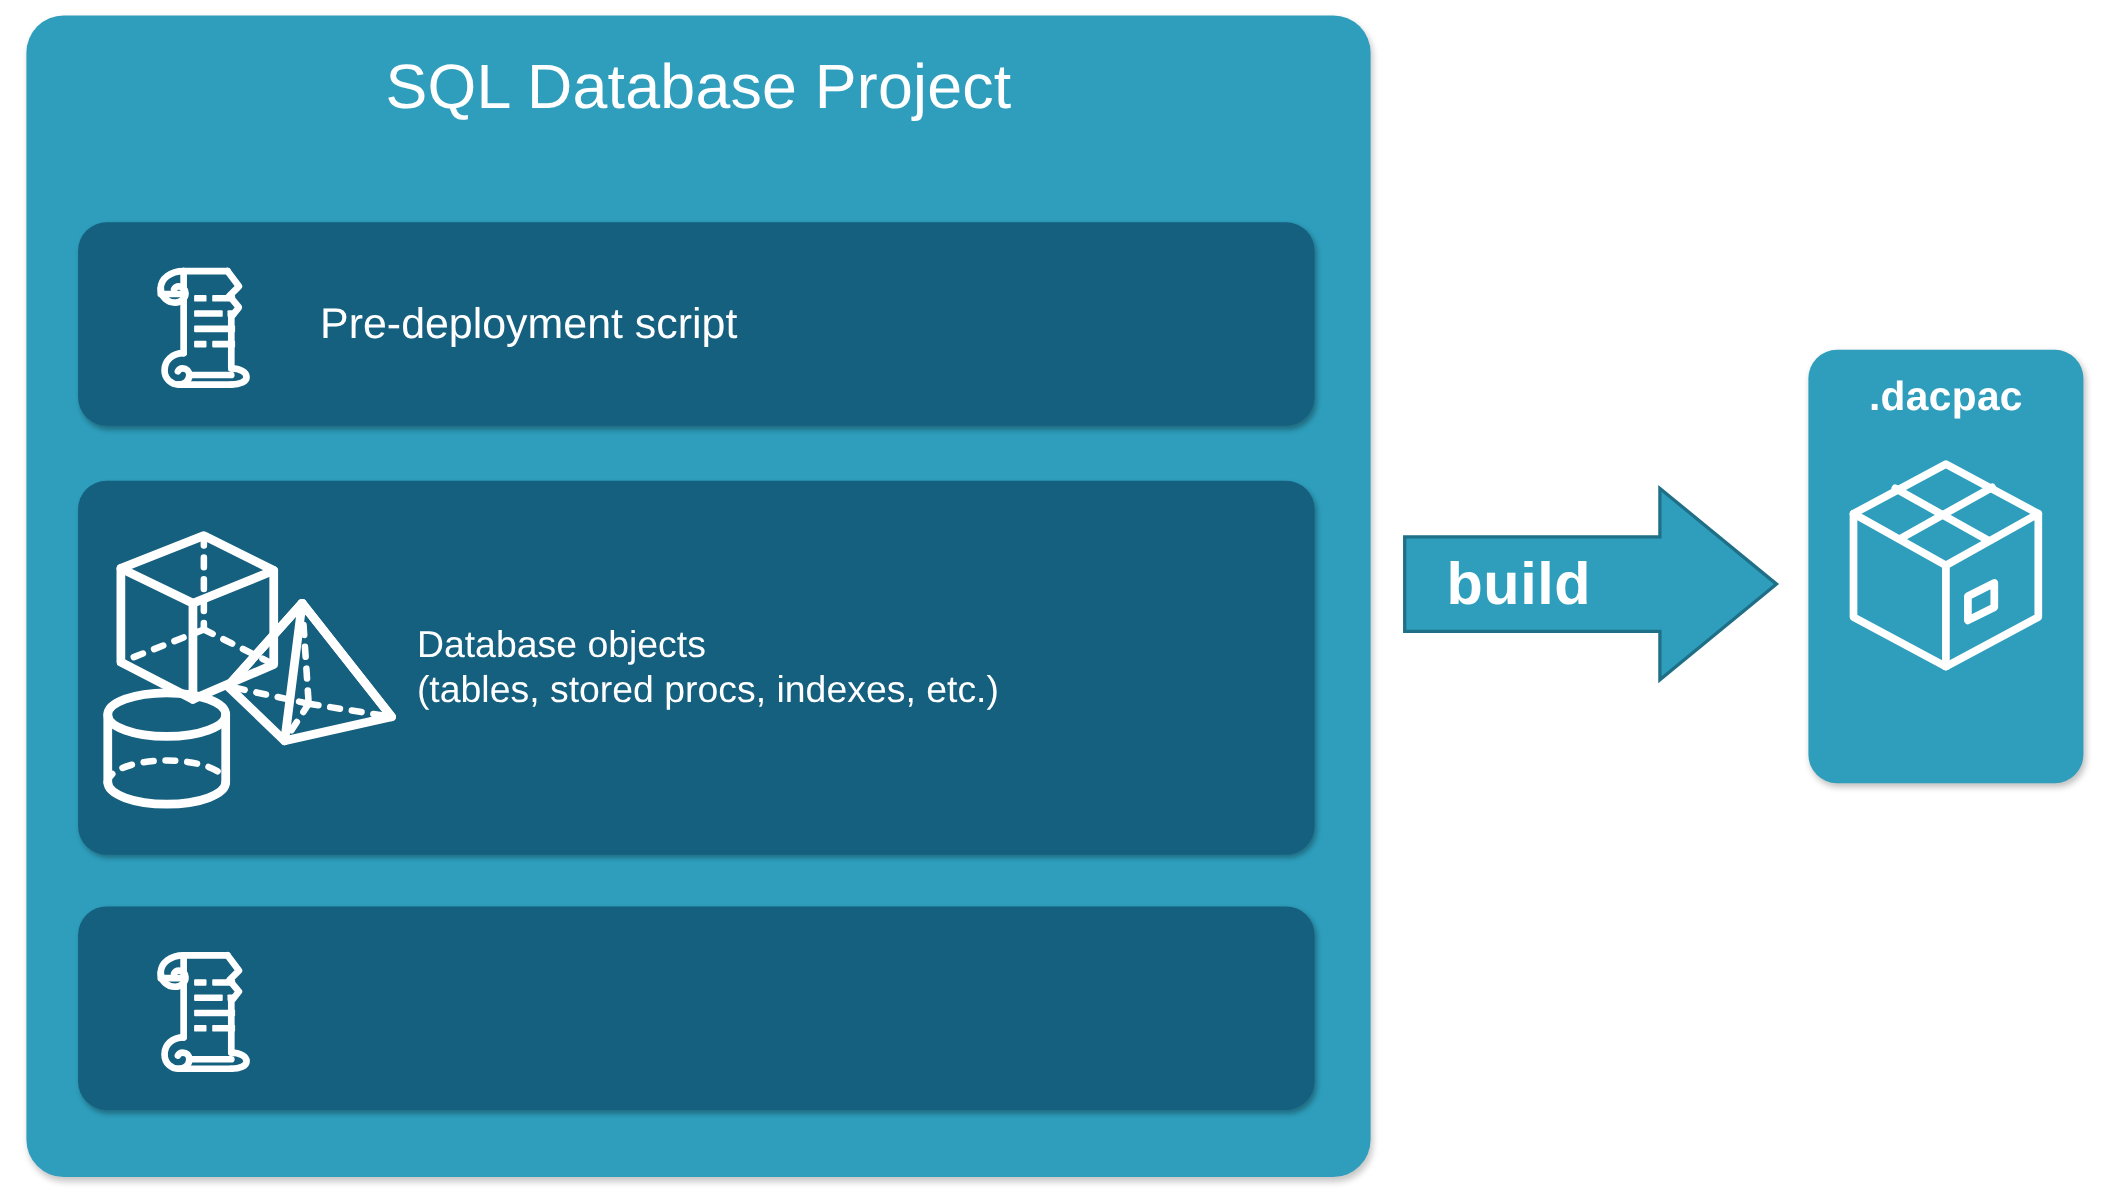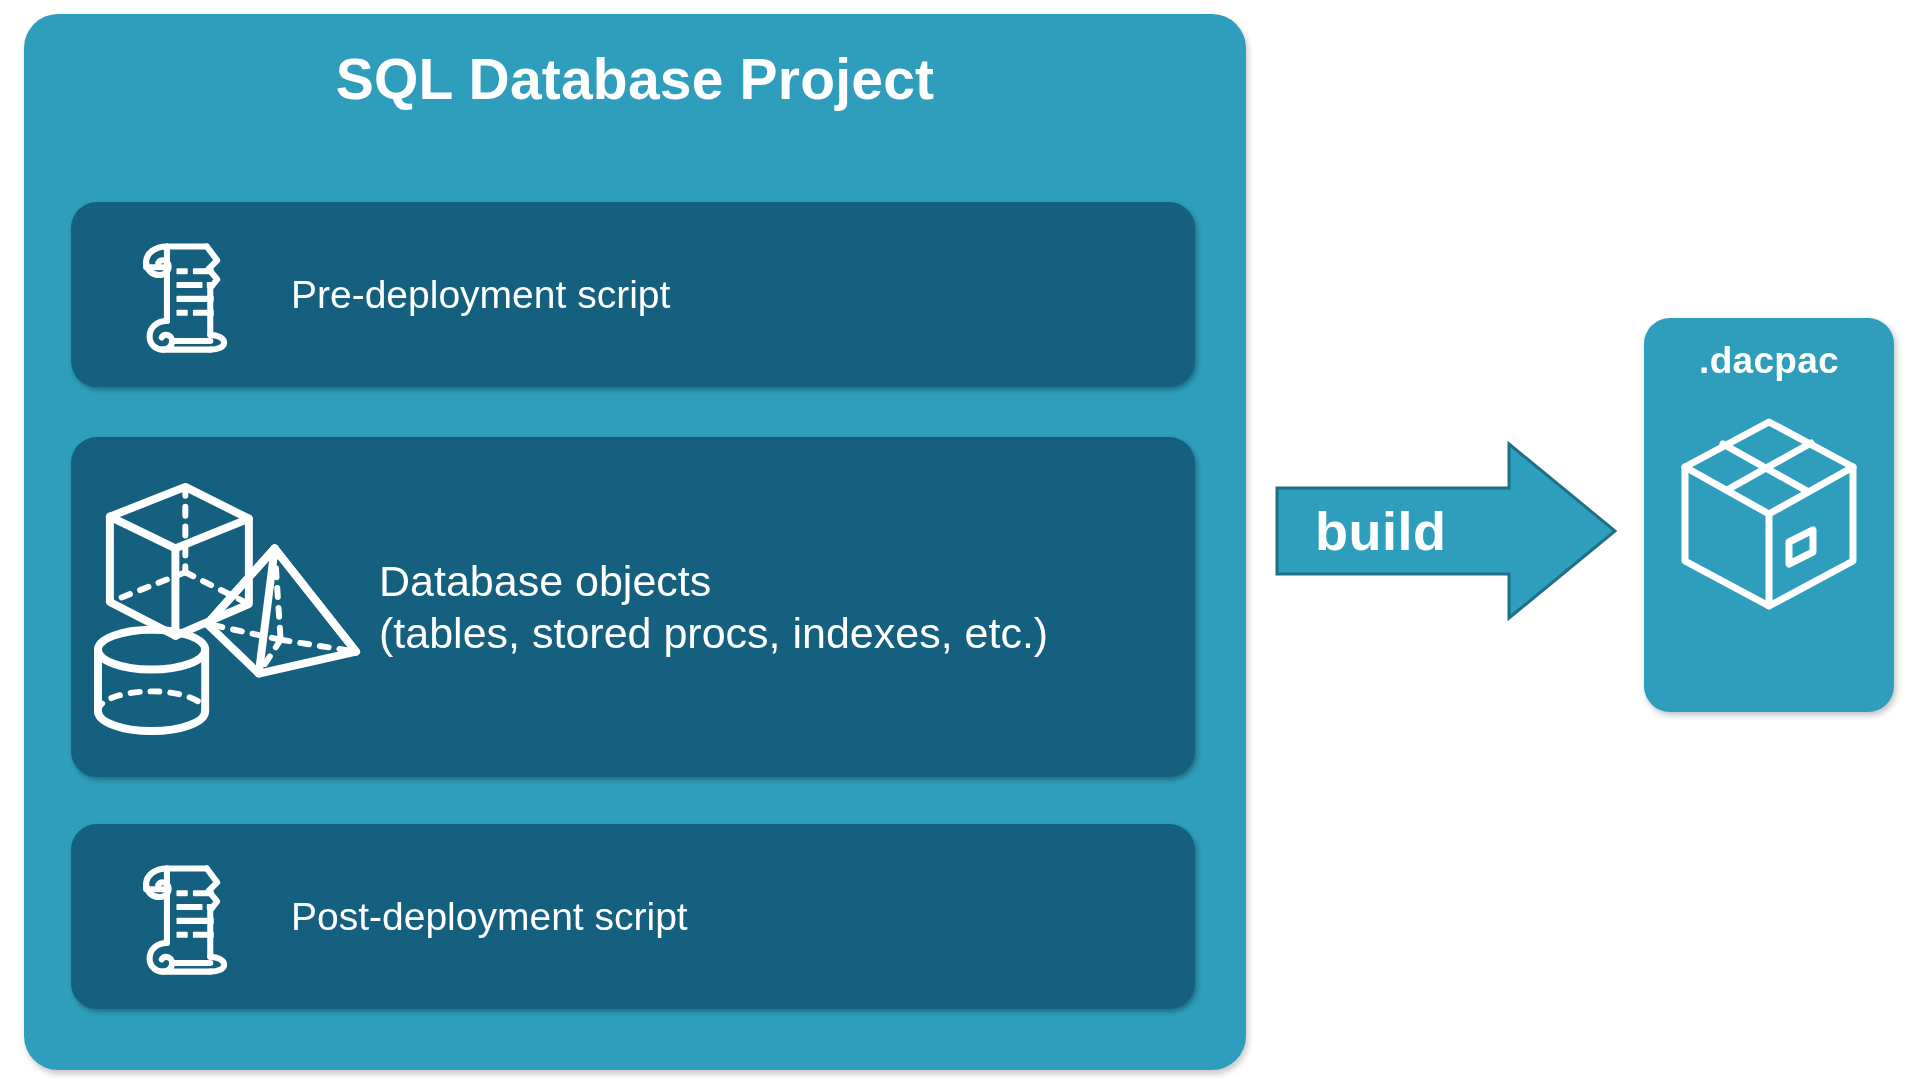--- a/index.html
+++ b/index.html
@@ -37,21 +37,21 @@
   }
 
   .project-title {
     position: absolute;
     left: 0;
     top: 34px;
     width: 100%;
     text-align: center;
     color: #ffffff;
     font-size: 57px;
-    font-weight: 700;
+    font-weight: 400;
     letter-spacing: 0.2px;
     line-height: 1.1;
     white-space: nowrap;
   }
 
   
   .section-card {
     position: absolute;
     left: 47px;
     width: 1124px;
@@ -77,21 +77,21 @@
 
   .card-label {
     color: #ffffff;
     font-size: 39px;
     font-weight: 400;
     line-height: 1.22;
     white-space: pre-line;
   }
   .card-pre  .card-label,
   .card-post .card-label { font-size: 39px; }
-  .card-objs .card-label { font-size: 43px; }
+  .card-objs .card-label { font-size: 34px; }
 
   
   .build-arrow {
     position: absolute;
     left: 1277px;
     top: 441px;
     width: 340px;
     height: 180px;
   }
   .build-arrow svg { display: block; width: 100%; height: 100%; }
@@ -251,21 +251,20 @@
             <rect x="49" y="39" width="13" height="7" rx="1"></rect>
             <rect x="68" y="39" width="24" height="7" rx="1"></rect>
             <rect x="49" y="55" width="30" height="7" rx="1"></rect>
             <rect x="84" y="55" width="9" height="7" rx="1"></rect>
             <rect x="49" y="71" width="43" height="7" rx="1"></rect>
             <rect x="49" y="87" width="13" height="7" rx="1"></rect>
             <rect x="68" y="87" width="24" height="7" rx="1"></rect>
           </g>
         </svg>
       </div>
-      <div class="card-label">Post-deployment script</div>
     </div>
 
   </div>
 
   <div class="build-arrow">
     <svg viewBox="0 0 340 180" preserveAspectRatio="none" aria-hidden="true">
       <path d="M0 47 L232 47 L232 3 L338 90 L232 177 L232 133 L0 133 Z" fill="#2E9EBC" stroke="#1F6F87" stroke-width="3" stroke-linejoin="miter"></path>
     </svg>
     <div class="build-arrow-label">build</div>
   </div>

